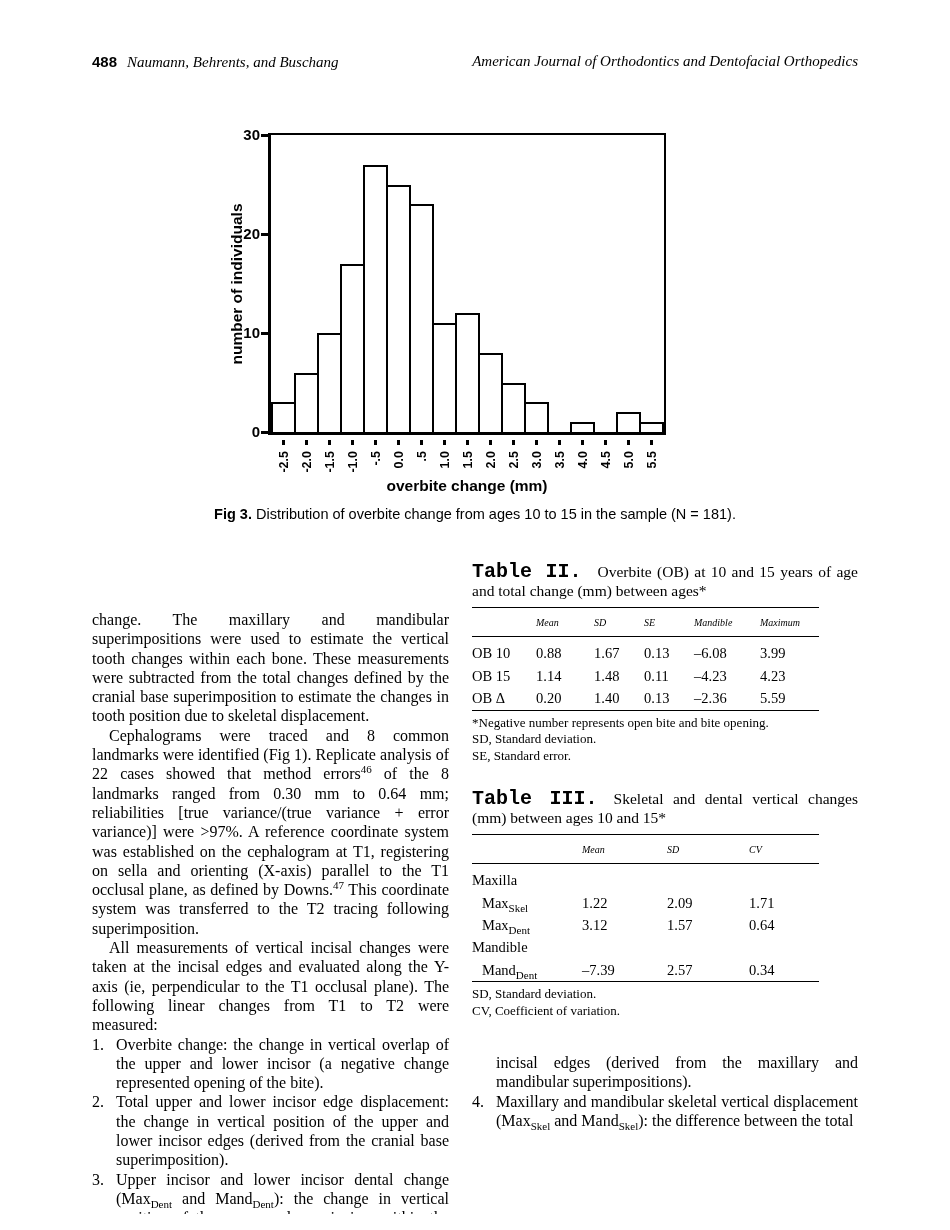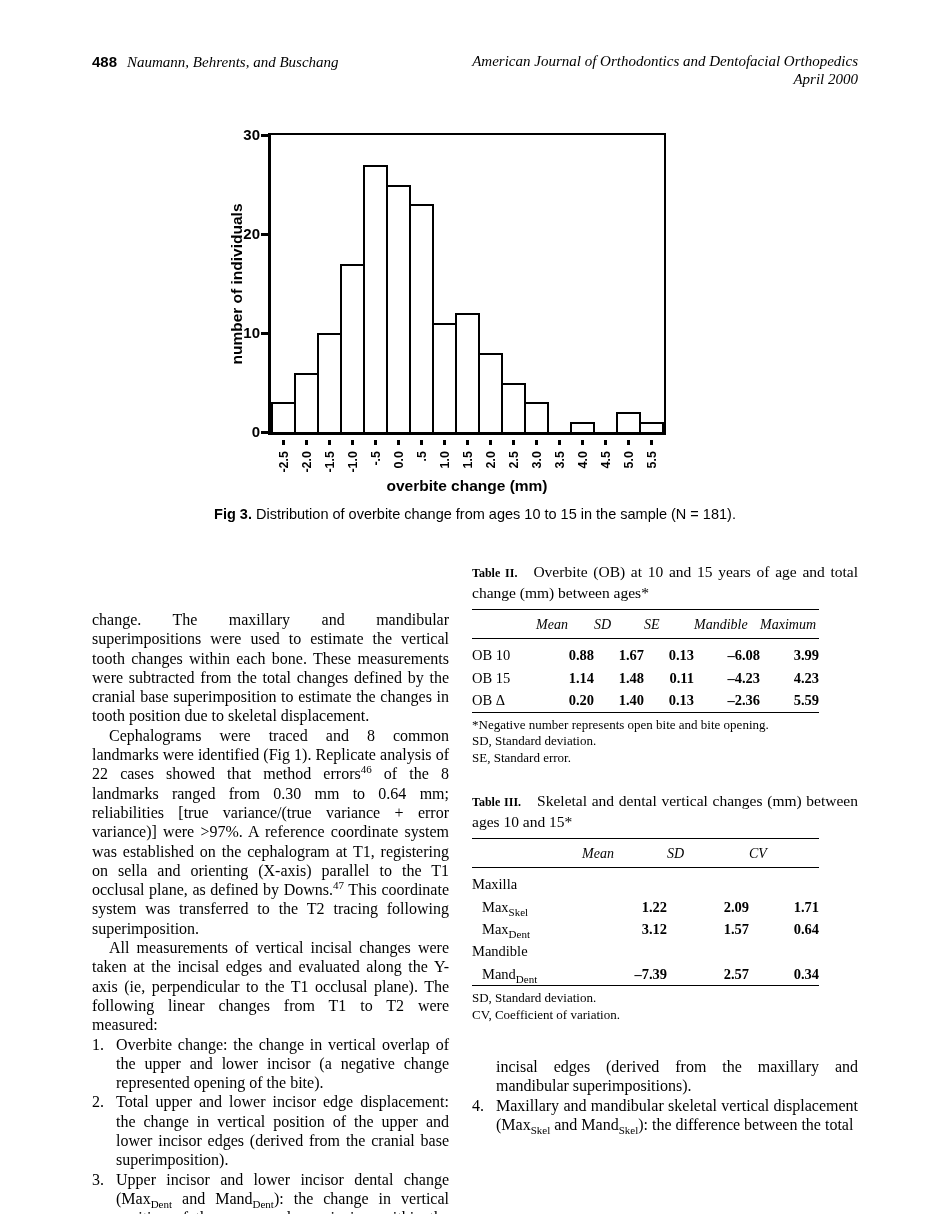--- a/index.html
+++ b/index.html
@@ -40,46 +40,45 @@
   .col-right{left:472px;width:386px;text-align:left;}
   .col p{margin:0;}
   .indent{text-indent:17px;}
   .li{position:relative;padding-left:24px;}
   .li .num{position:absolute;left:0;}
   sup{font-size:11px;line-height:0;}
   sub{font-size:11px;line-height:0;}
 
   
   .tcap{text-align:justify;font-size:15.5px;line-height:19px;hyphens:none;}
-  .tcap .tlabel{font-family:Liberation Serif, serif;font-weight:bold;font-size:12px;margin-right:16px;}
+  .tcap .tlabel{font-family:Liberation Mono, monospace;font-weight:bold;font-size:20px;margin-right:16px;}
   table{border-collapse:collapse;width:347px;margin-top:7px;table-layout:fixed;}
-  thead th{font-style:italic;font-weight:normal;font-size:14px;padding:5px 0 4px 0;
+  thead th{font-style:italic;font-weight:normal;font-size:10px;padding:5px 0 4px 0;
            border-bottom:1.5px solid #000;border-top:1.5px solid #000;}
   tbody{border-bottom:1.5px solid #000;}
   td{font-size:14.5px;padding:1.5px 0;}
-  .cell-c{text-align:right;font-weight:bold;}
+  .cell-c{text-align:left;}
   .cell-l{text-align:left;}
   .row-sub td:first-child{padding-left:10px;}
   .pad-top td{padding-top:7px;}
   .footnotes{margin-top:4px;font-size:13px;line-height:16.8px;text-align:left;hyphens:none;}
   .footnotes div{margin:0;}
   .tblock{margin-bottom:24px;}
   .rc-text{margin-top:33px;text-align:justify;}
 </style>
 </head>
 <body>
 
 <div class="page">
 
   <div class="runhead-left">
     <span class="pgnum">488</span><span class="authors">Naumann, Behrents, and Buschang</span>
   </div>
   <div class="runhead-right">
     <div>American Journal of Orthodontics and Dentofacial Orthopedics</div>
-    <div>April 2000</div>
   </div>
 
   <div class="chart-figure">
     <div class="ytitle">number of individuals</div>
     <div class="plot" id="plot">
         <div class="bar" style="left: 0px; width: 25px; height: 29.7px;"></div>
         <div class="bar" style="left: 23px; width: 25px; height: 59.4px;"></div>
         <div class="bar" style="left: 46px; width: 25px; height: 99px;"></div>
         <div class="bar" style="left: 69px; width: 25px; height: 168.3px;"></div>
         <div class="bar" style="left: 92px; width: 25px; height: 267.3px;"></div>

